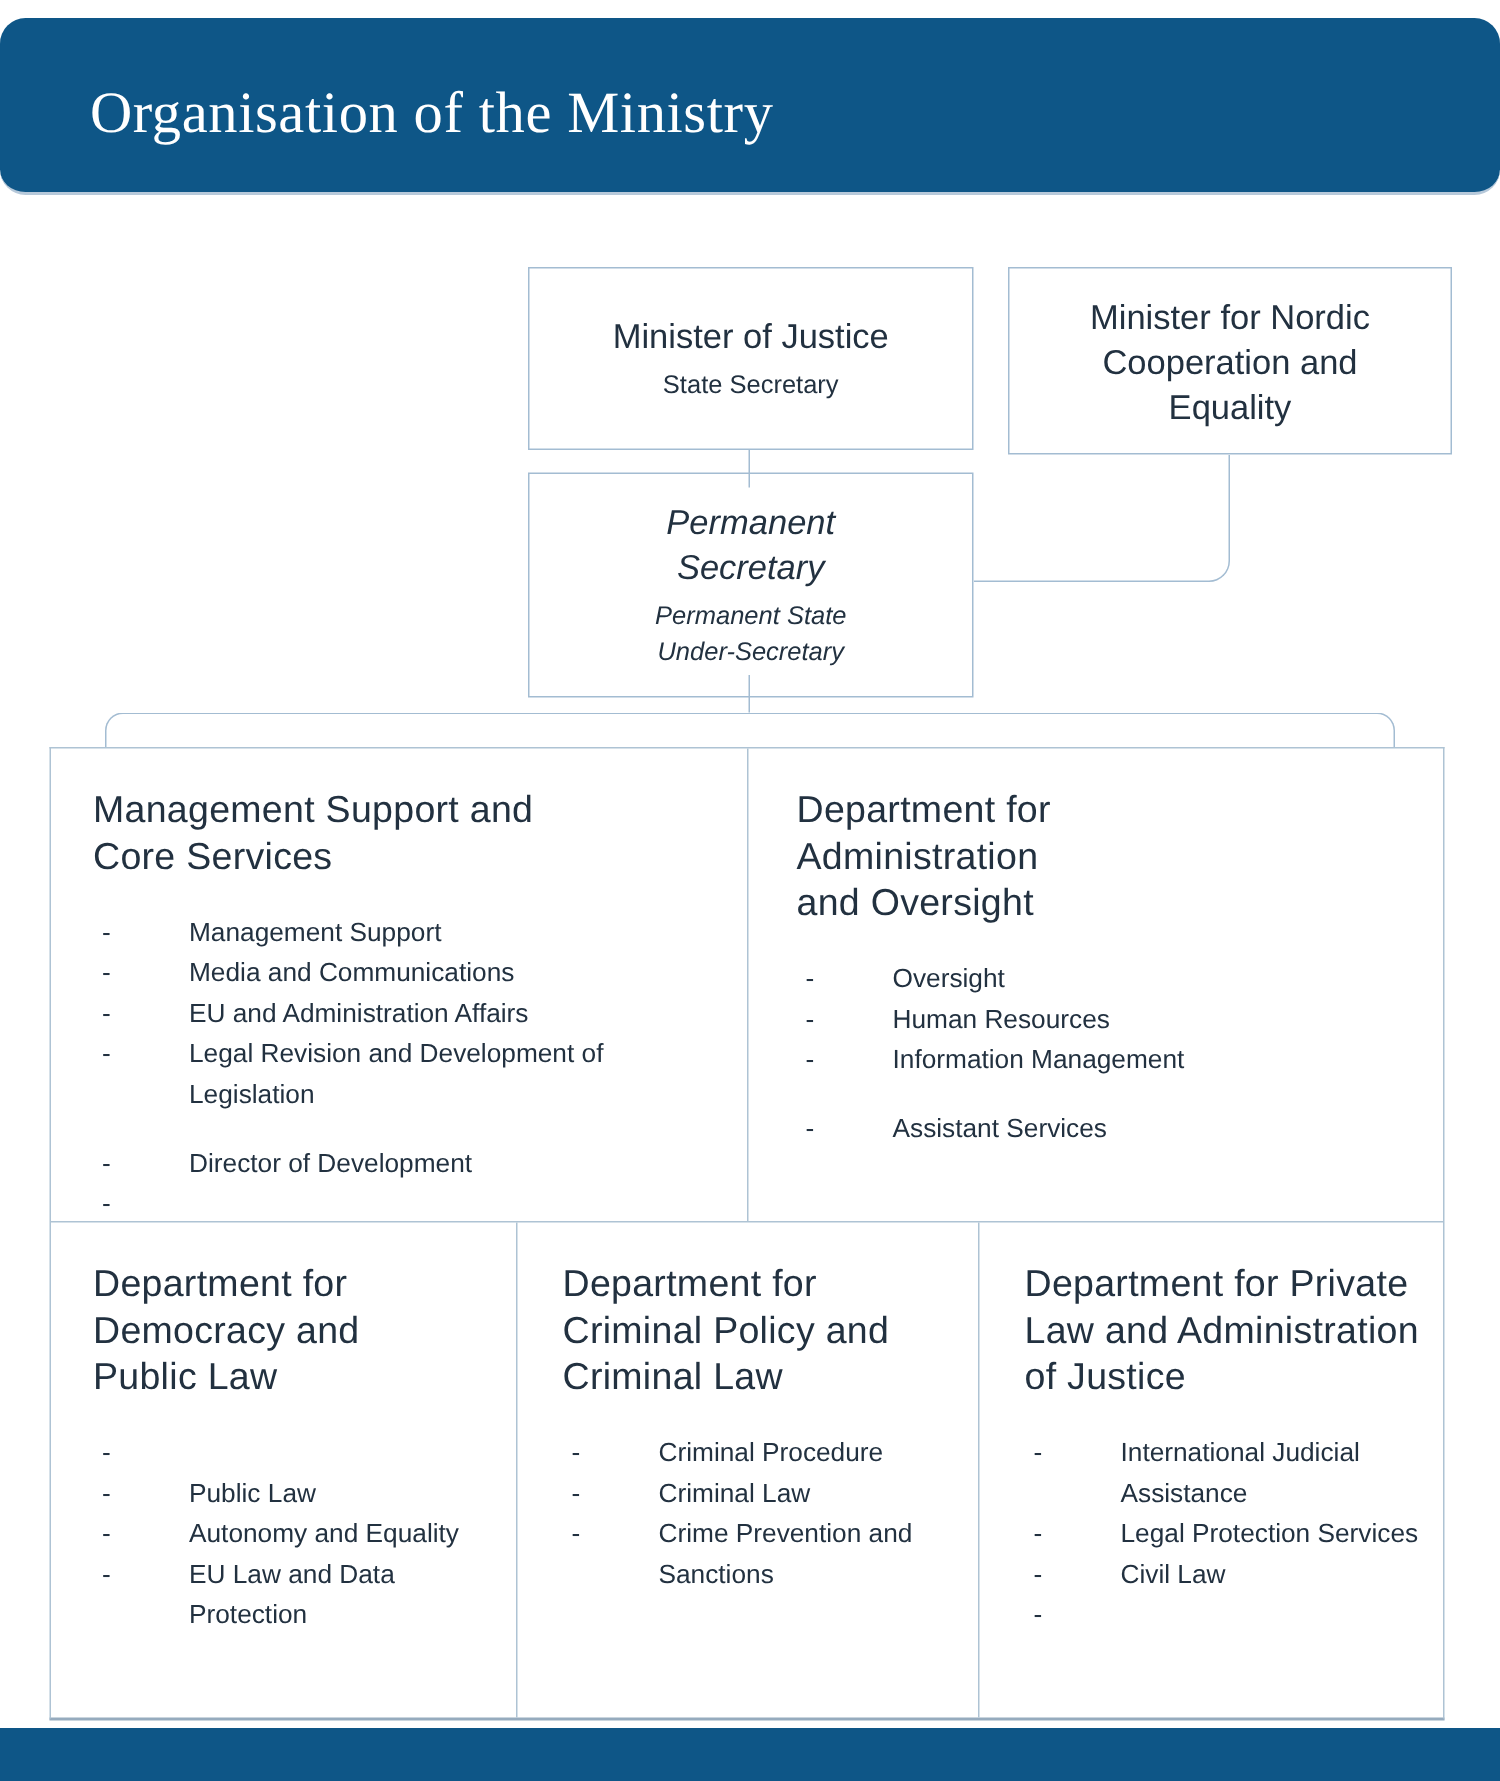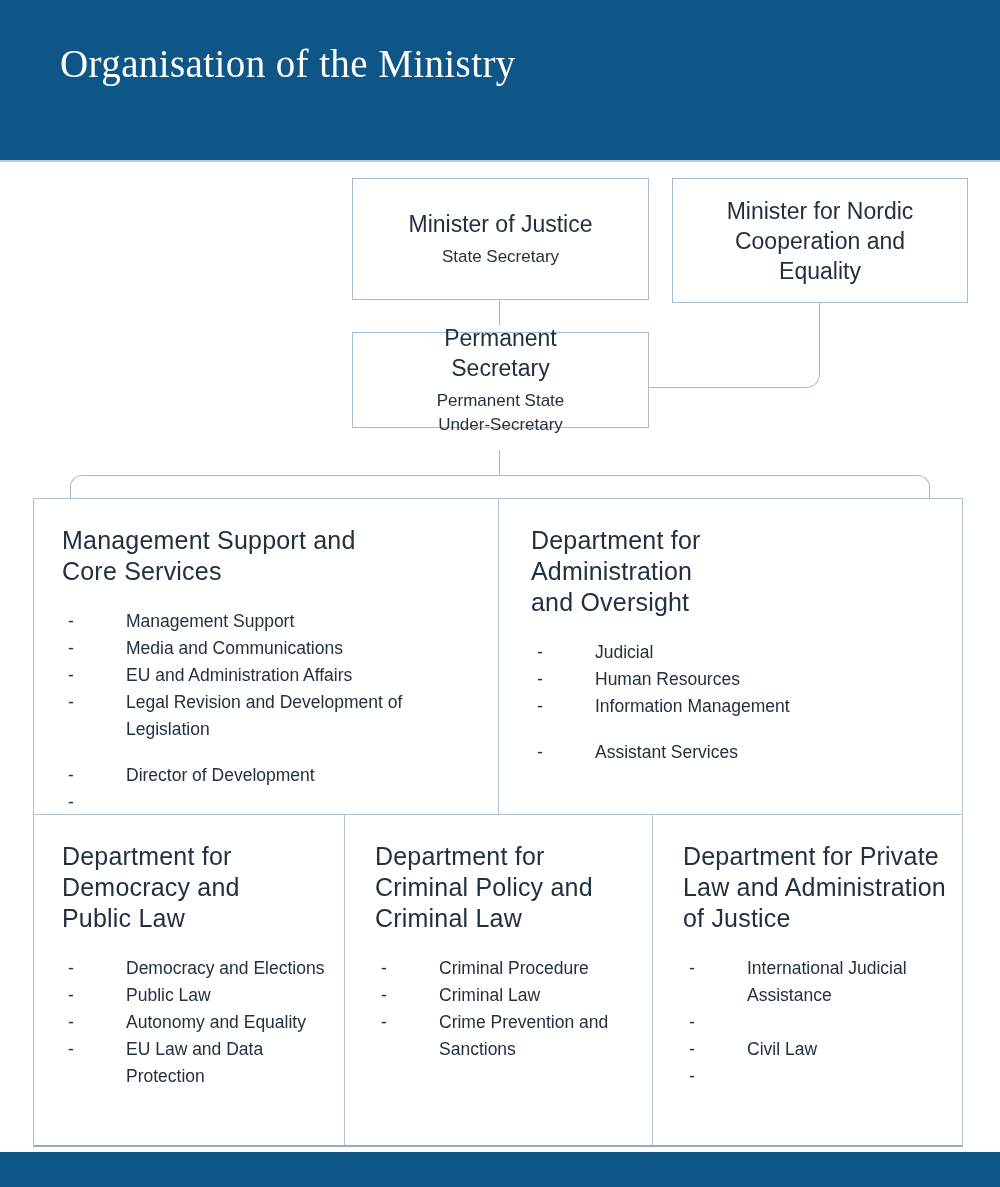--- a/index.html
+++ b/index.html
@@ -9,40 +9,40 @@
     --text:#223140;
   }
   *{ -webkit-font-smoothing:antialiased; }
   html,body{ margin:0; padding:0; background:#ffffff; }
   .page{
     position:relative; width:1000px; height:1187px; background:#ffffff;
     font-family:"Liberation Sans", sans-serif; color:var(--text); overflow:hidden;
   }
   
   .banner{
-    position:absolute; left:0; top:0; width:100%; height:162px;
-    background:var(--navy); border-bottom:2px solid #b7c9da; box-sizing:border-box;
+    position:absolute; left:0; top:12px; width:100%; height:118px;
+    background:var(--navy); border-bottom:2px solid #b7c9da; box-sizing:border-box;border-radius:17px;
   }
   .banner h1{
     margin:0; position:absolute; left:60px; top:42px;
     font-family:"Liberation Serif", serif; font-weight:400;
     font-size:39px; line-height:44px; color:#ffffff; letter-spacing:.4px;
   }
   
   .node{
     position:absolute; box-sizing:border-box; background:#fff;
     border:1px solid var(--line2);
     display:flex; flex-direction:column; align-items:center; justify-content:center;
     text-align:center; padding:4px 10px;
   }
   .node-title{ font-size:23px; line-height:30px; white-space:pre-line; color:var(--text); }
   .node-sub{ font-size:17px; line-height:24px; white-space:pre-line; margin-top:6px; color:var(--text); }
   .box-minister{ left:352px; top:178px; width:297px; height:122px; }
   .box-nordic{ left:672px; top:178px; width:296px; height:125px; }
-  .box-secretary{ left:352px; top:332px; width:297px; height:96px; }
+  .box-secretary{ left:352px; top:315px; width:297px; height:150px;font-style:italic; }
   
   .connector{ position:absolute; box-sizing:border-box; }
   .conn-v1{ left:499px; top:300px; width:1px; height:25px; background:var(--line2); }
   .conn-elbow{
     left:649px; top:303px; width:171px; height:85px;
     border-right:1px solid var(--line2); border-bottom:1px solid var(--line2);
     border-bottom-right-radius:14px;
   }
   .conn-v2{ left:499px; top:450px; width:1px; height:25px; background:var(--line2); }
   .conn-bracket{
@@ -145,21 +145,21 @@
             </li>
           </ul>
       </section>
       <section class="cell cell-b">
         <h2>Department for
 Administration
 and Oversight</h2>
         <ul class="unit-list">
             <li>
               <span class="dash">-</span>
-              <span class="li-text">Judicial</span>
+              <span class="li-text">Oversight</span>
             </li>
             <li>
               <span class="dash">-</span>
               <span class="li-text">Human Resources</span>
             </li>
             <li>
               <span class="dash">-</span>
               <span class="li-text">Information Management</span>
             </li>
             <li class="group-start">
@@ -170,21 +170,20 @@
       </section>
     </div>
     <div class="row row-bottom">
       <section class="cell cell-c">
         <h2>Department for
 Democracy and
 Public Law</h2>
         <ul class="unit-list">
             <li>
               <span class="dash">-</span>
-              <span class="li-text">Democracy and Elections</span>
             </li>
             <li>
               <span class="dash">-</span>
               <span class="li-text">Public Law</span>
             </li>
             <li>
               <span class="dash">-</span>
               <span class="li-text">Autonomy and Equality</span>
             </li>
             <li>
@@ -219,20 +218,21 @@
 Law and Administration
 of Justice</h2>
         <ul class="unit-list">
             <li>
               <span class="dash">-</span>
               <span class="li-text">International Judicial
 Assistance</span>
             </li>
             <li>
               <span class="dash">-</span>
+              <span class="li-text">Legal Protection Services</span>
             </li>
             <li>
               <span class="dash">-</span>
               <span class="li-text">Civil Law</span>
             </li>
             <li>
               <span class="dash">-</span>
             </li>
           </ul>
       </section>

